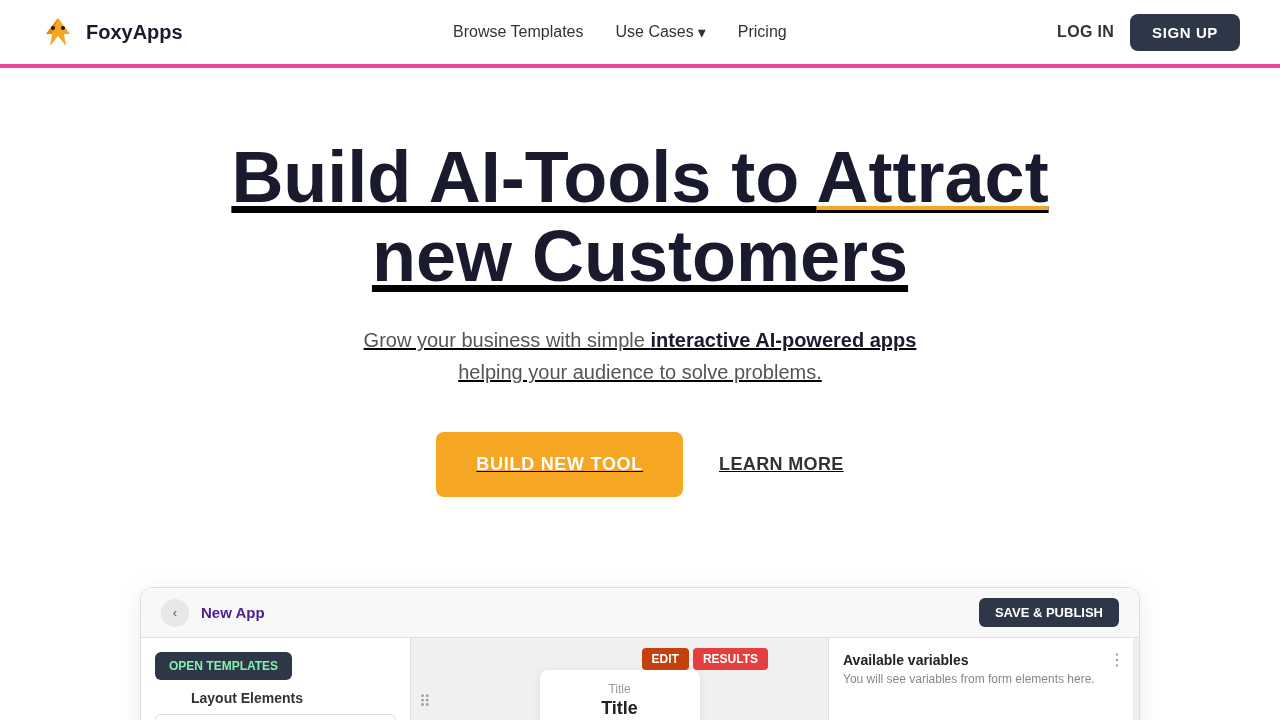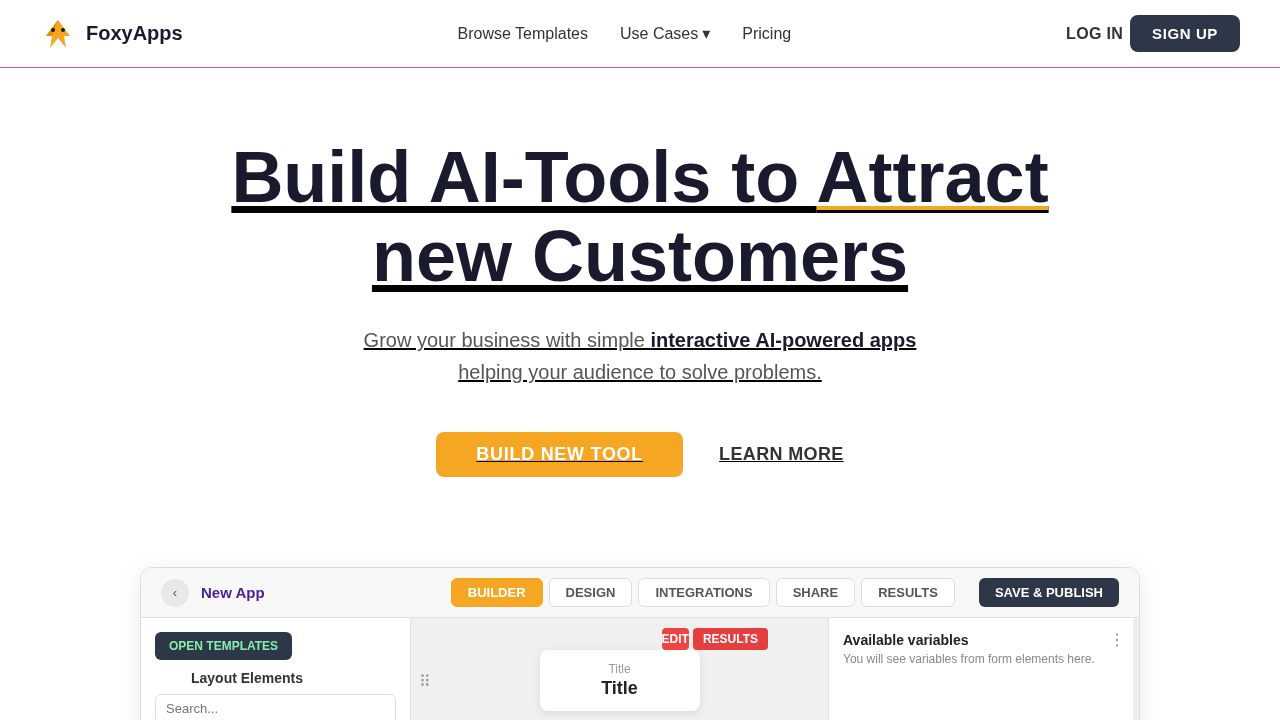--- a/index.html
+++ b/index.html
@@ -1,29 +1,29 @@
 <!DOCTYPE html>
 <html><head>
   <meta charset="utf-8">
   <style>
     * { margin: 0; padding: 0; box-sizing: border-box; }
     body { font-family: -apple-system, BlinkMacSystemFont, 'Segoe UI', sans-serif; background: #fff; width: 1280px; height: 720px; overflow: hidden; }
 
     
     nav {
       display: flex; align-items: center; justify-content: space-between;
-      padding: 0 40px; height: 68px; border-bottom: 1px solid #ec4899;
+      padding: 0 40px; height: 68px; border-bottom: 4px solid #ec4899;
       background: #fff;
     }
     .nav-logo { display: flex; align-items: center; gap: 10px; text-decoration: none; }
     .nav-logo-text { font-size: 20px; font-weight: 700; color: #1a1a2e; }
     .nav-links { display: flex; align-items: center; gap: 32px; }
     .nav-link { font-size: 16px; color: #333; text-decoration: none; cursor: pointer; }
     .nav-link-with-arrow { display: flex; align-items: center; gap: 4px; }
-    .nav-actions { display: flex; align-items: center; gap: 7px; }
+    .nav-actions { display: flex; align-items: center; gap: 16px; }
     .btn-login { font-size: 16px; font-weight: 600; color: #333; cursor: pointer; background: none; border: none; letter-spacing: 0.02em; }
     .btn-signup {
       background: #2d3748; color: #fff; border: none; border-radius: 8px;
       padding: 10px 22px; font-size: 15px; font-weight: 700; cursor: pointer;
       letter-spacing: 0.04em;
     }
 
     
     .hero {
       text-align: center; padding: 70px 40px 40px; text-decoration: underline;
@@ -36,21 +36,21 @@
       text-decoration: underline; text-decoration-color: #f5a623;
       text-underline-offset: 4px; text-decoration-thickness: 4px;
     }
     .hero-title .line2 { display: block; }
     .hero-subtitle { font-size: 20px; color: #555; line-height: 1.6; margin-bottom: 44px; }
     .hero-subtitle strong { font-weight: 700; color: #1a1a2e; }
 
     .hero-buttons { display: flex; align-items: center; justify-content: center; gap: 36px; margin-bottom: 50px; }
     .btn-primary {
       background: #f5a623; color: #fff; border: none; border-radius: 8px;
-      padding: 12px 40px; font-size: 18px; font-weight: 800; cursor: pointer;
+      padding: 22px 40px; font-size: 18px; font-weight: 800; cursor: pointer;
       letter-spacing: 0.04em;
     }
     .btn-secondary {
       background: none; border: none; font-size: 18px; font-weight: 600;
       color: #333; cursor: pointer; letter-spacing: 0.02em;
     }
 
     
     .app-preview {
       margin: 0 140px;
@@ -108,21 +108,21 @@
     .preview-card {
       background: #fff; border-radius: 8px; padding: 12px 24px;
       box-shadow: 0 2px 8px rgba(0,0,0,0.1); text-align: center; min-width: 160px;
     }
     .preview-card-label { font-size: 12px; color: #999; margin-bottom: 2px; }
     .preview-card-title { font-size: 18px; font-weight: 700; color: #222; }
     .edit-delete-bar {
       position: absolute; top: 10px; right: 60px;
       display: flex; gap: 4px;
     }
-    .edit-btn { background: #ef4444; color: #fff; border: none; border-radius: 4px; padding: 4px 0; font-size: 12px; font-weight: 600; cursor: pointer; }
+    .edit-btn { background: #c2410c; color: #fff; border: none; border-radius: 4px; padding: 4px 10px; font-size: 12px; font-weight: 600; cursor: pointer; }
     .delete-btn { background: #e53e3e; color: #fff; border: none; border-radius: 4px; padding: 4px 10px; font-size: 12px; font-weight: 600; cursor: pointer; }
     .app-right {
       width: 310px; background: #fff; padding: 14px; flex-shrink: 0; position: relative;
     }
     .right-menu-dots {
       position: absolute; top: 12px; right: 14px; font-size: 16px; color: #888; cursor: pointer;
     }
     .variables-title { font-size: 14px; font-weight: 700; color: #222; margin-bottom: 4px; }
     .variables-sub { font-size: 12px; color: #888; margin-bottom: 12px; }
     .right-scroll { position: absolute; right: 0; top: 0; bottom: 0; width: 6px; background: #eee; border-radius: 3px; }
@@ -171,27 +171,20 @@
   <div class="hero-buttons">
     <button class="btn-primary">BUILD NEW TOOL</button>
     <button class="btn-secondary">LEARN MORE</button>
   </div>
 </section>
 
 <div class="app-preview">
   <div class="app-preview-bar">
     <button class="app-back-btn">‹</button>
     <span class="app-title">New App</span>
-    <div class="app-tabs">
-      <button class="app-tab active">BUILDER</button>
-      <button class="app-tab">DESIGN</button>
-      <button class="app-tab">INTEGRATIONS</button>
-      <button class="app-tab">SHARE</button>
-      <button class="app-tab">RESULTS</button>
-    </div>
     <button class="app-save-btn">SAVE &amp; PUBLISH</button>
   </div>
 
   <div class="app-body">
 
     <div class="app-sidebar">
       <button class="open-templates-btn">OPEN TEMPLATES</button>
       <div class="sidebar-section-title">Layout Elements</div>
       <input class="sidebar-search" type="text" placeholder="Search..." style="">
     </div>

